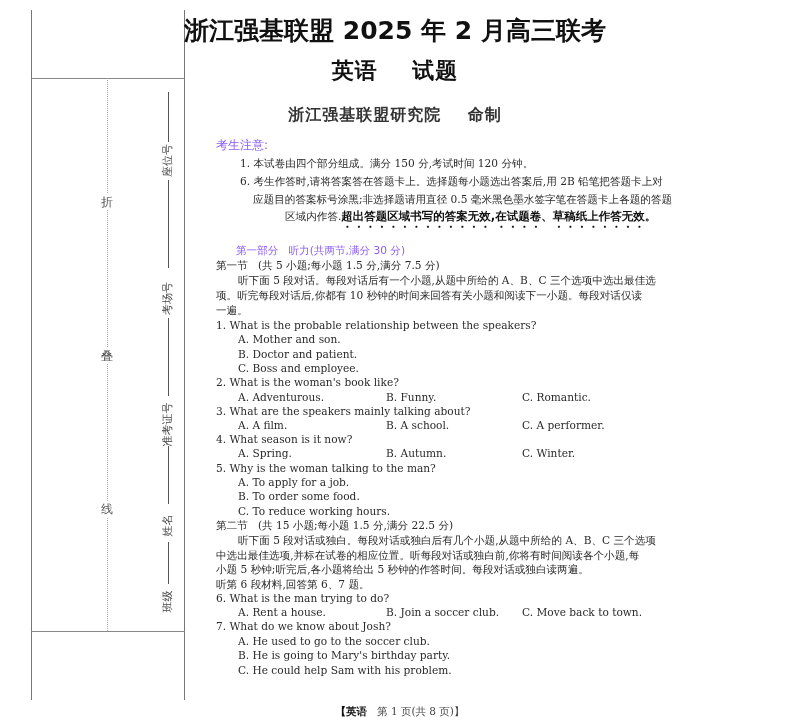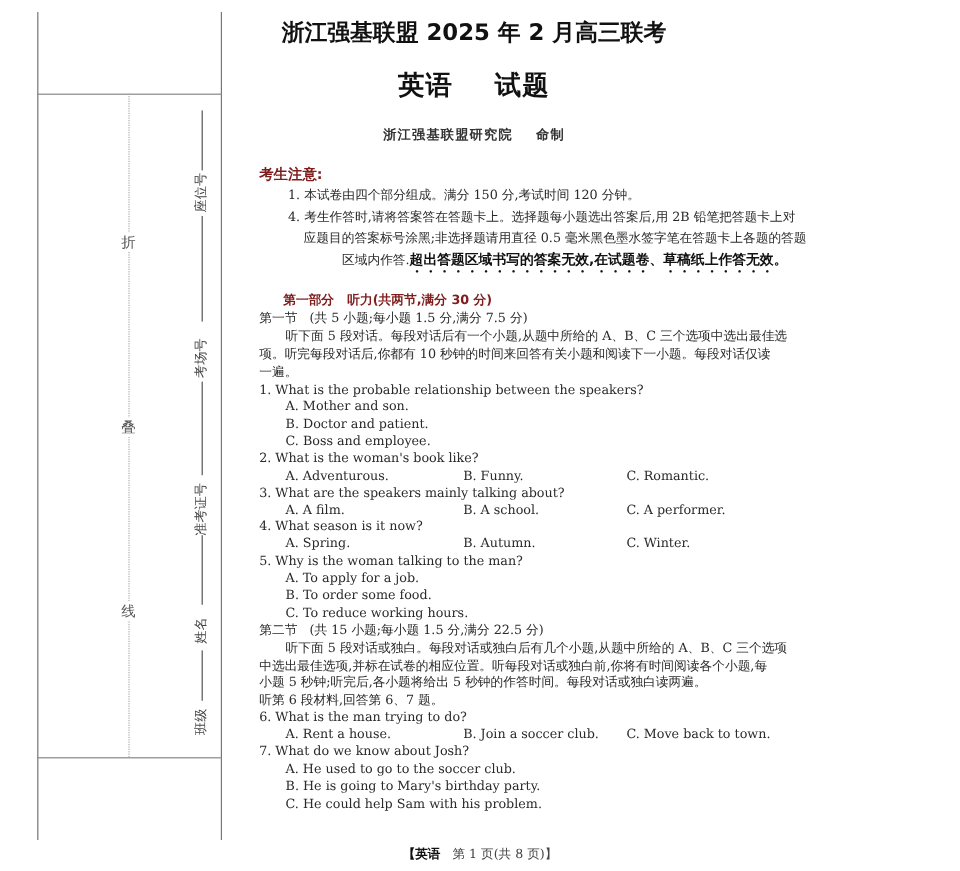--- a/index.html
+++ b/index.html
@@ -15,26 +15,26 @@
       position: absolute; left: 97px; width: 20px; text-align: center; background: #fff;
       font-size: 12px; color: #555; line-height: 16px;
     }
     .field {
       position: absolute; transform: rotate(-90deg); transform-origin: center center;
       font-size: 11px; color: #444; white-space: nowrap; display: flex; align-items: center;
     }
     .field-line { position: absolute; width: 0; border-left: 1px solid #555; left: 168px; }
 
     .title { position: absolute; left: 0; width: 800px; text-align: center; font-weight: bold; color: #111; }
-    .t1 { top: 14px; font-size: 19px; left: 95px; width: 600px; }
+    .t1 { top: 14px; font-size: 25px; left: 95px; width: 600px; }
     .t2 { top: 56px; font-size: 22px; left: 95px; width: 600px; letter-spacing: 1px; }
-    .t3 { top: 105px; font-size: 11px; left: 95px; width: 600px; color: #333; letter-spacing: 1px; }
+    .t3 { top: 105px; font-size: 16px; left: 95px; width: 600px; color: #333; letter-spacing: 1px; }
 
     .line { position: absolute; font-size: 10.6px; line-height: 14px; white-space: nowrap; color: #2a2a2a; }
-    .bold { font-weight: bold; color: #7f1d1d; }
+    .bold { font-weight: normal; color: #8b5cf6; }
     .cn { font-family: "DejaVu Sans", "Liberation Sans", sans-serif; }
     .emph {
       font-weight: bold; color: #111; font-size: 11.5px;
       text-emphasis: dot; text-emphasis-position: under right; -webkit-text-emphasis: dot; -webkit-text-emphasis-position: under;
     }
     .opt-b { left: 386px; }
     .opt-c { left: 522px; }
     .footer { position: absolute; top: 705px; left: 0; width: 800px; text-align: center; font-size: 10.5px; color: #444; }
     .footer b { color: #111; }
   </style>
@@ -64,21 +64,21 @@
   <div class="field" style="left:145px; top:518px; width:44px; justify-content:center;">姓名</div>
   <div class="field" style="left:145px; top:594px; width:44px; justify-content:center;">班级</div>
 </div>
 
 <div class="title t1 cn">浙江强基联盟 2025 年 2 月高三联考</div>
 <div class="title t2 cn" style="white-space:pre;">英语    试题</div>
 <div class="title t3 cn" style="white-space:pre;">浙江强基联盟研究院    命制</div>
 
 <div class="line bold cn" style="left:216px; top:138px; font-size:12px;">考生注意:</div>
 <div class="line" style="left:240px; top:156px;">1. 本试卷由四个部分组成。满分 150 分,考试时间 120 分钟。</div>
-<div class="line" style="left:240px; top:174px;">4. 考生作答时,请将答案答在答题卡上。选择题每小题选出答案后,用 2B 铅笔把答题卡上对</div>
+<div class="line" style="left:240px; top:174px;">6. 考生作答时,请将答案答在答题卡上。选择题每小题选出答案后,用 2B 铅笔把答题卡上对</div>
 <div class="line" style="left:253px; top:192px;">应题目的答案标号涂黑;非选择题请用直径 0.5 毫米黑色墨水签字笔在答题卡上各题的答题</div>
 <div class="line" style="left:253px; top:209px;margin-left:32px;">
   <span>区域内作答.</span><span class="emph cn">超出答题区域书写的答案无效,在试题卷、草稿纸上作答无效。</span>
 </div>
 
 <div class="line bold cn" style="left:216px; top:243px; white-space:pre;margin-left:20px;">第一部分   听力(共两节,满分 30 分)</div>
 <div class="line" style="left:216px; top:258px; white-space:pre;">第一节   (共 5 小题;每小题 1.5 分,满分 7.5 分)</div>
 <div class="line" style="left:238px; top:273px;">听下面 5 段对话。每段对话后有一个小题,从题中所给的 A、B、C 三个选项中选出最佳选</div>
 <div class="line" style="left:216px; top:288px;">项。听完每段对话后,你都有 10 秒钟的时间来回答有关小题和阅读下一小题。每段对话仅读</div>
 <div class="line" style="left:216px; top:303px;">一遍。</div>

